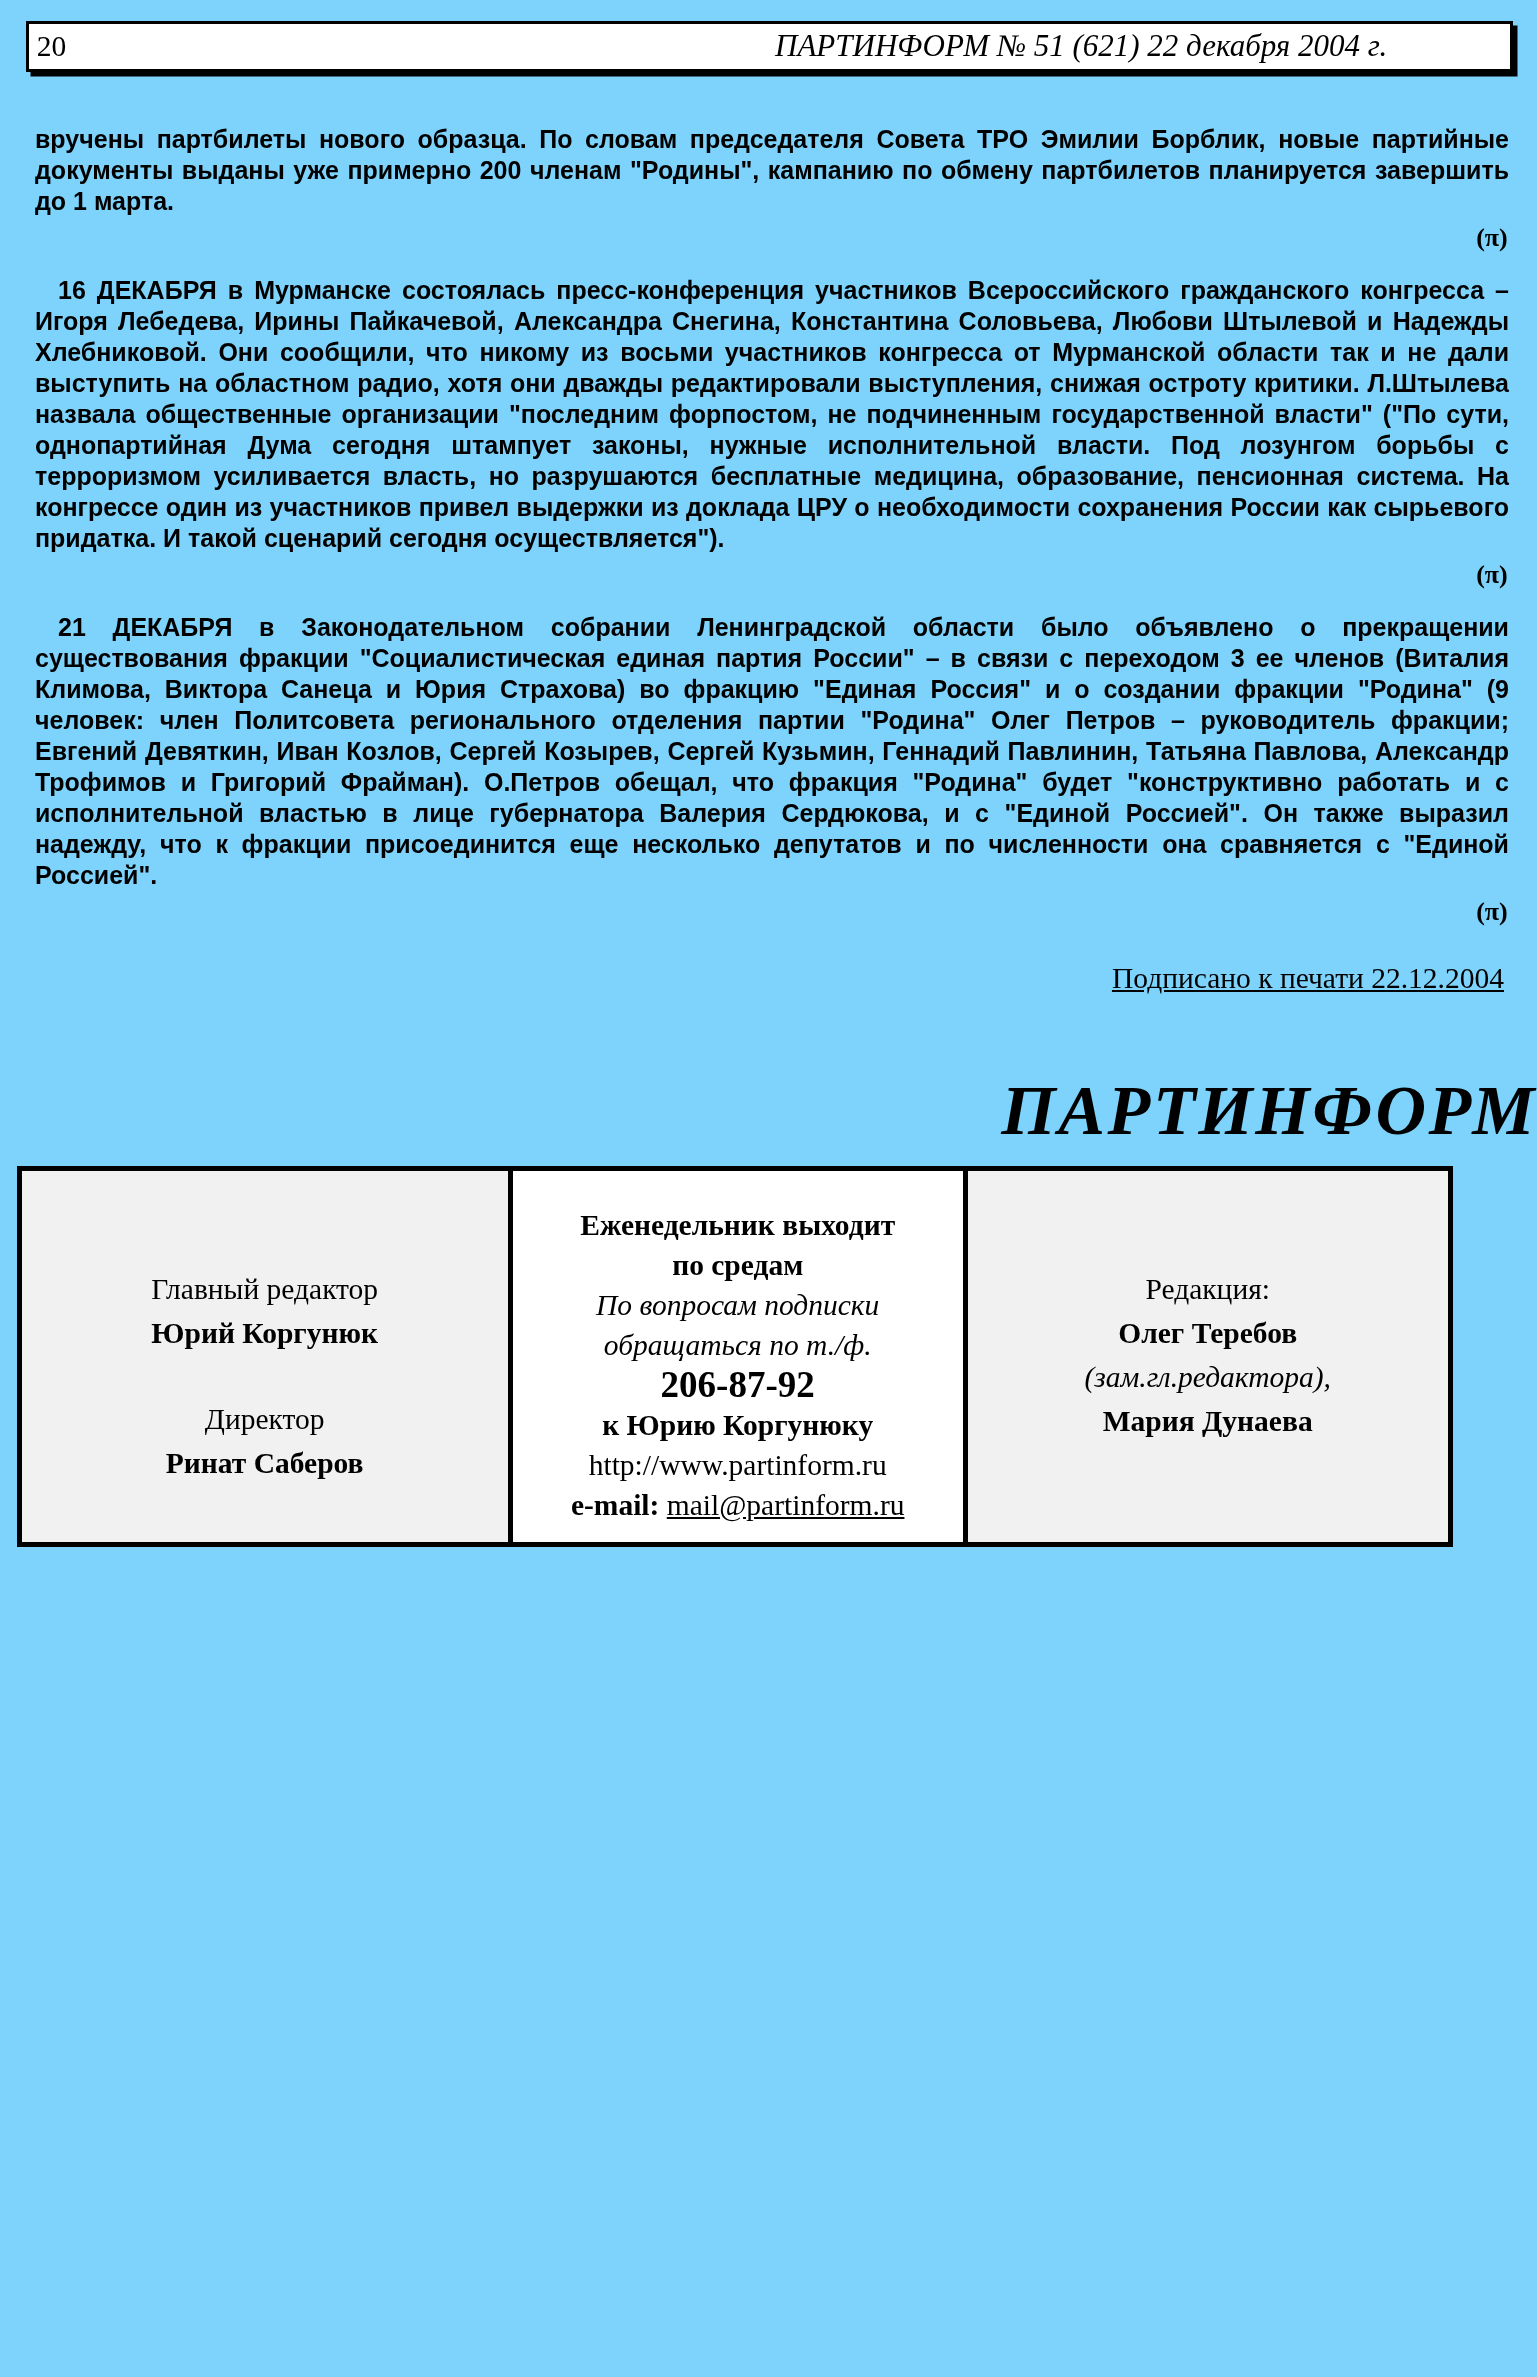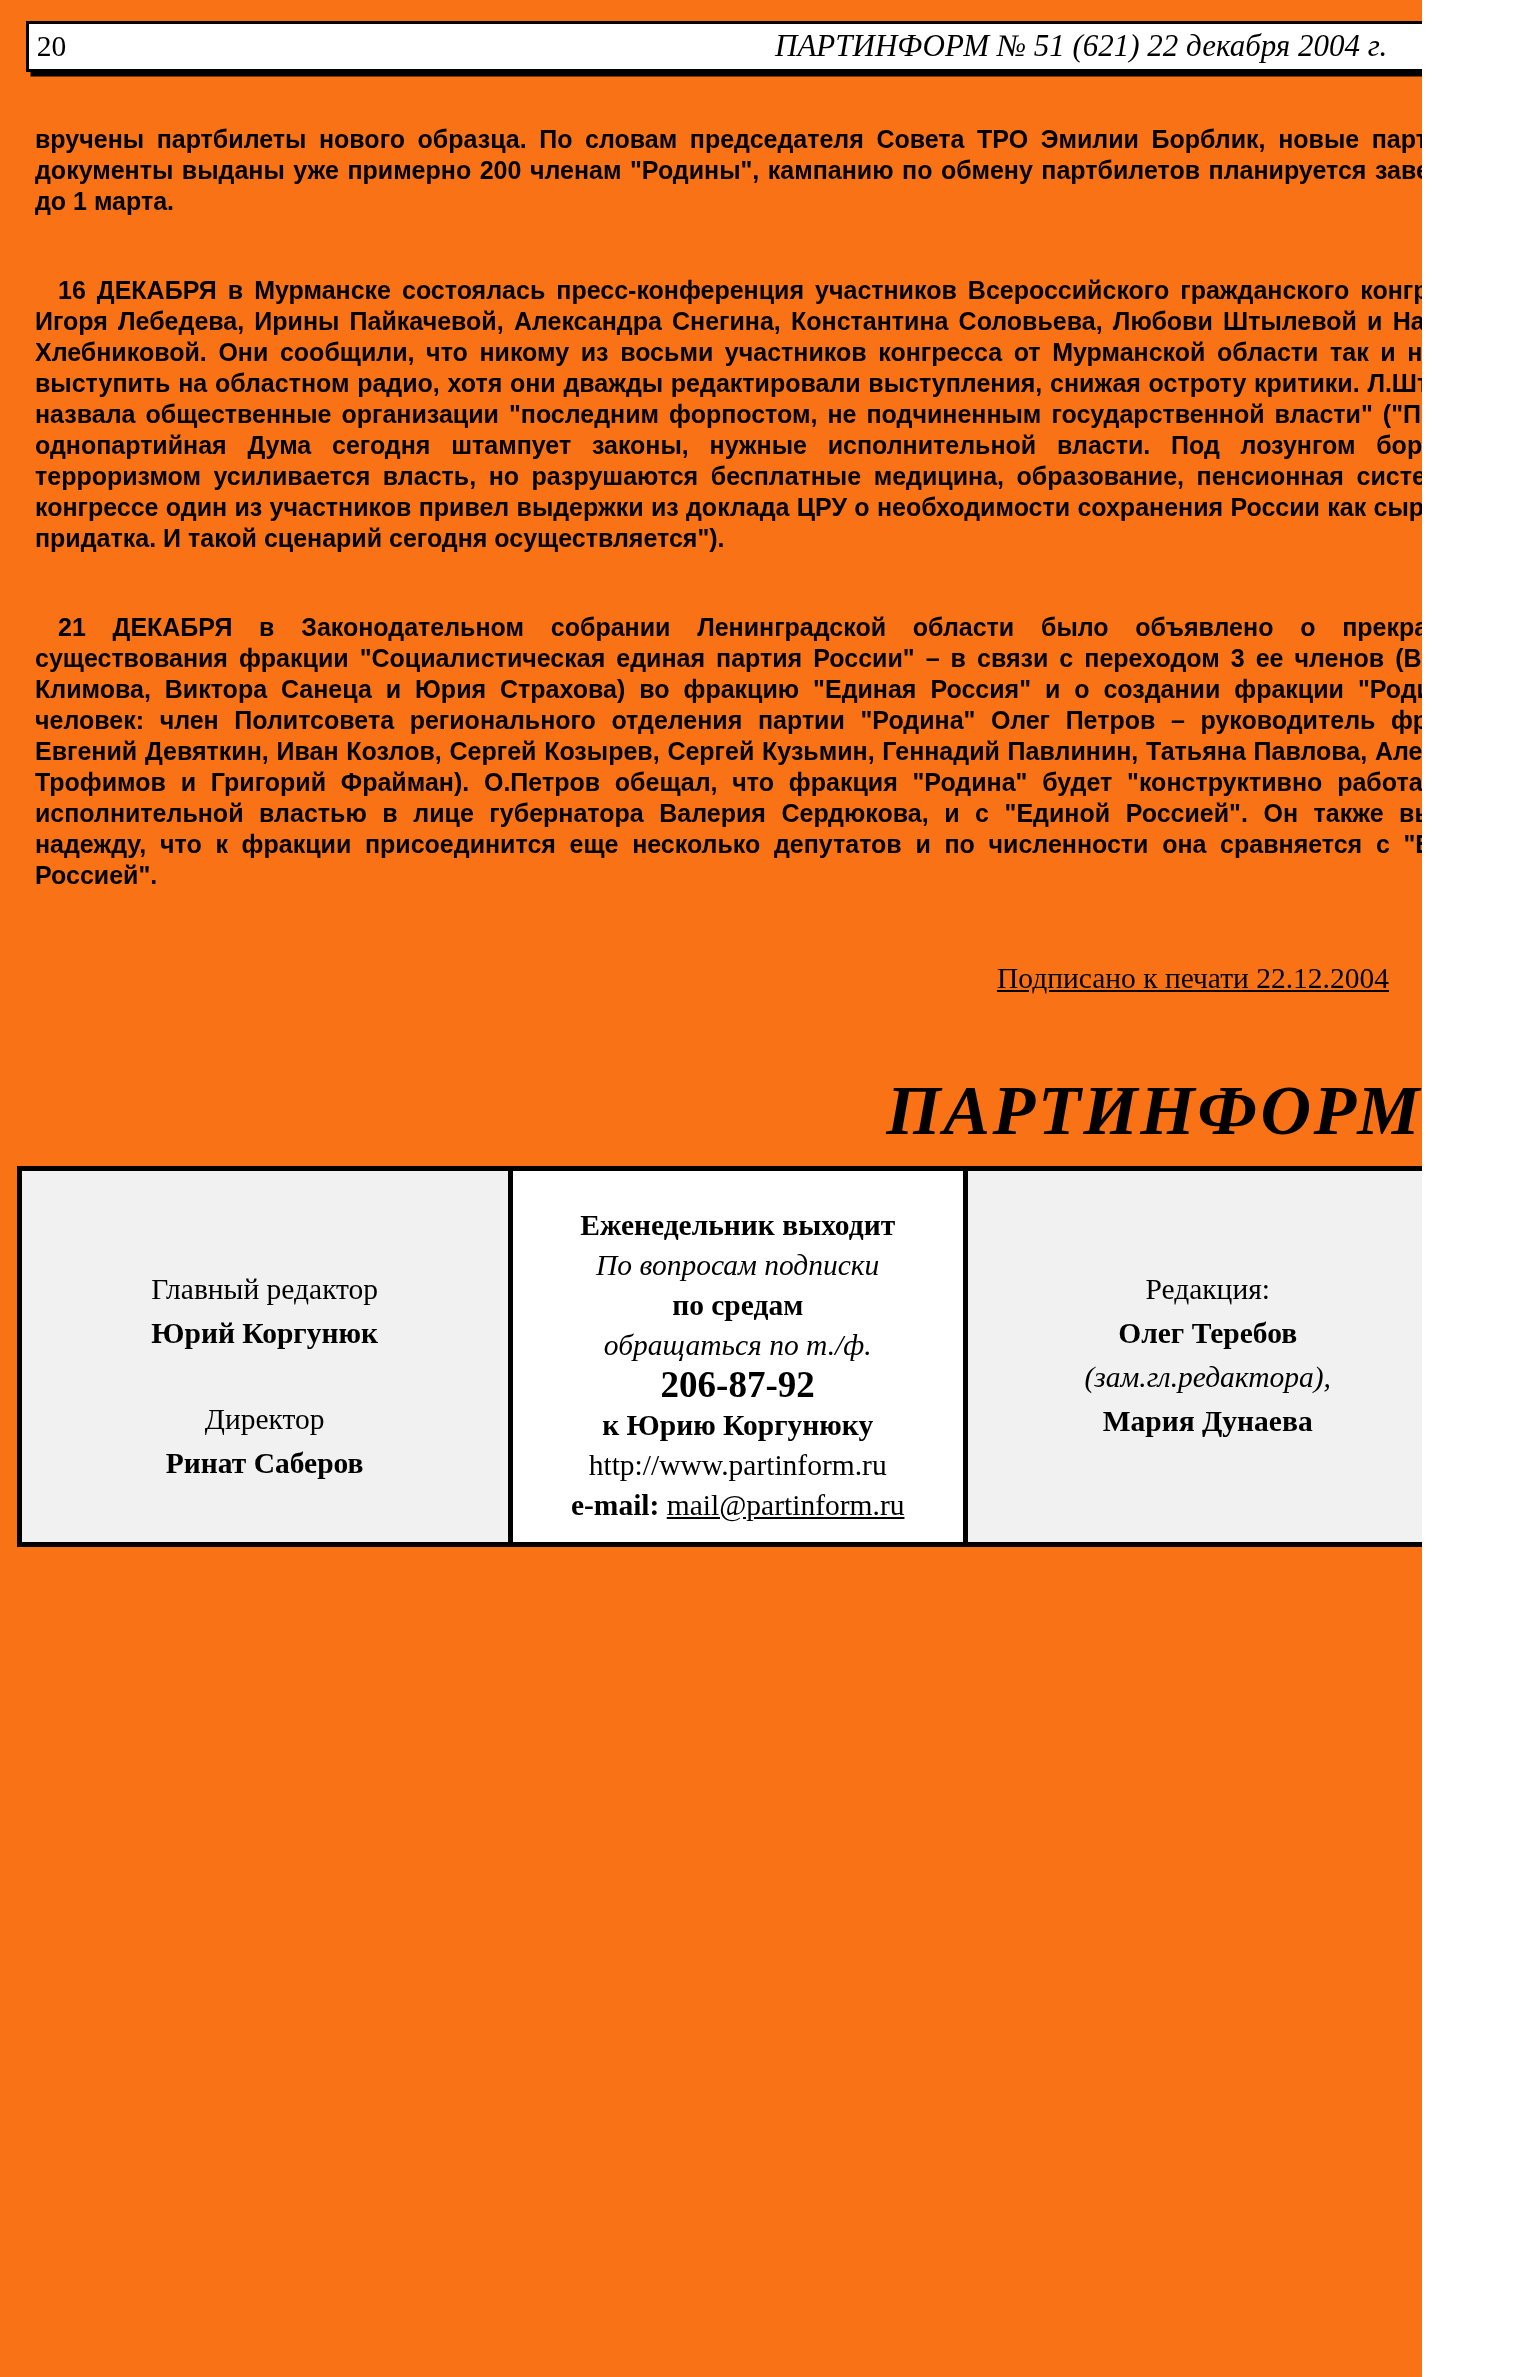--- a/index.html
+++ b/index.html
@@ -1,16 +1,16 @@
 <!DOCTYPE html>
 <html style="font-size:10.2px"><head>
 <meta charset="utf-8">
 <style>
   html,body{margin:0;padding:0;background:#ffffff;}
-  .page{position:relative;width:1422px;height:2377px;background:#f97316;color:#000;overflow:hidden;
+  .page{position:relative;width:1537px;height:2377px;background:#7dd3fc;color:#000;overflow:hidden;
         font-family:"Liberation Sans","DejaVu Sans",sans-serif;}
 
   
   .header-box{position:absolute;left:26px;top:20.5px;width:1481px;height:45px;
       border:3.2px solid #000;box-shadow:4.5px 4.5px 0 0 #000;background:#fff;}
   .pagenum{position:absolute;left:7.7px;top:50%;transform:translateY(-50%);
       font-family:"Liberation Serif","DejaVu Serif",serif;font-size:29.5px;}
   .issue{position:absolute;left:746px;top:50%;transform:translateY(-50%);white-space:nowrap;
       font-family:"Liberation Serif","DejaVu Serif",serif;font-style:italic;font-size:31px;}
 
@@ -74,22 +74,22 @@
     <div class="cell side left">
       <div class="ln">Главный редактор</div>
       <div class="ln b">Юрий Коргунюк</div>
       <div class="spacer"></div>
       <div class="ln">Директор</div>
       <div class="ln b">Ринат Саберов</div>
     </div>
 
     <div class="cell mid">
       <div class="ln b">Еженедельник выходит</div>
+      <div class="ln b">по средам</div>
       <div class="ln i">По вопросам подписки</div>
-      <div class="ln b">по средам</div>
       <div class="ln i">обращаться по т./ф.</div>
       <div class="ln phone">206-87-92</div>
       <div class="ln b">к Юрию Коргунюку</div>
       <div class="ln">http://www.partinform.ru</div>
       <div class="ln"><span class="b">e-mail:</span> <span class="email">mail@partinform.ru</span></div>
     </div>
 
     <div class="cell side right">
       <div class="ln">Редакция:</div>
       <div class="ln b">Олег Теребов</div>

